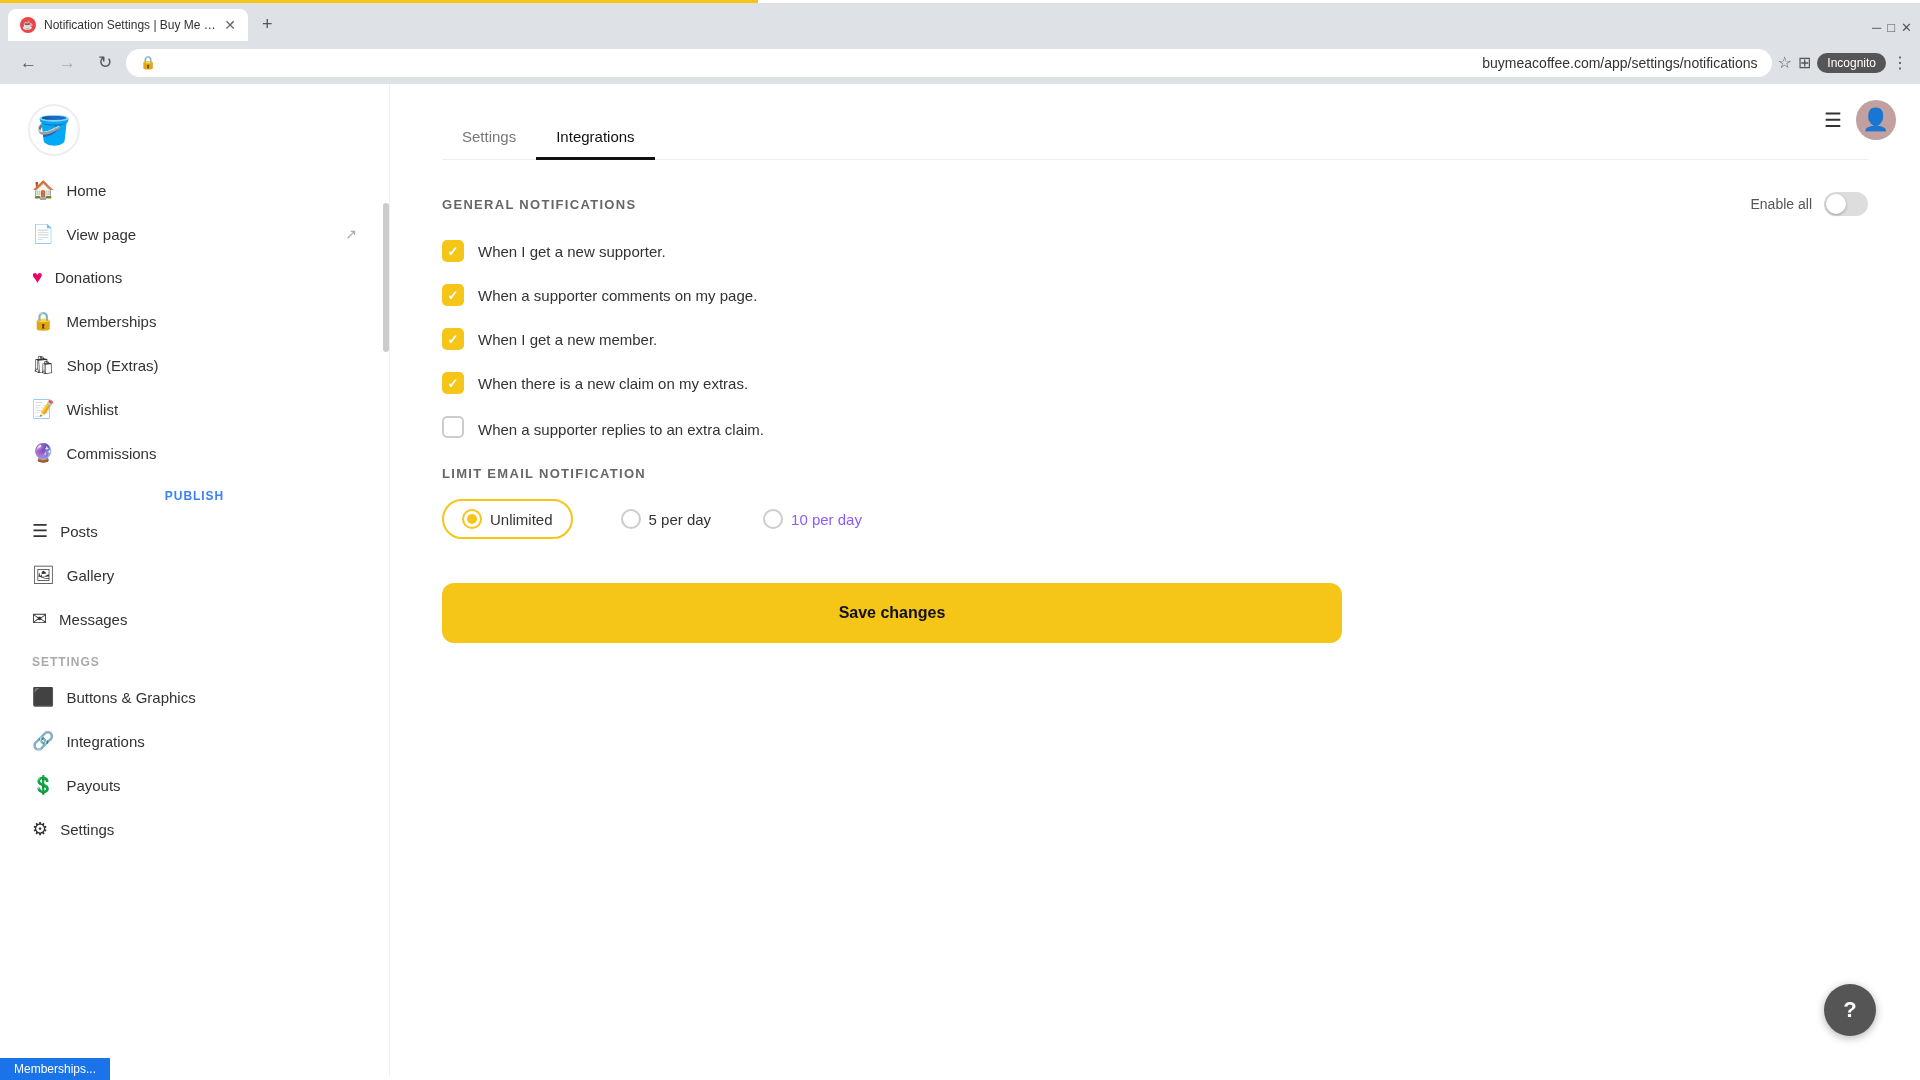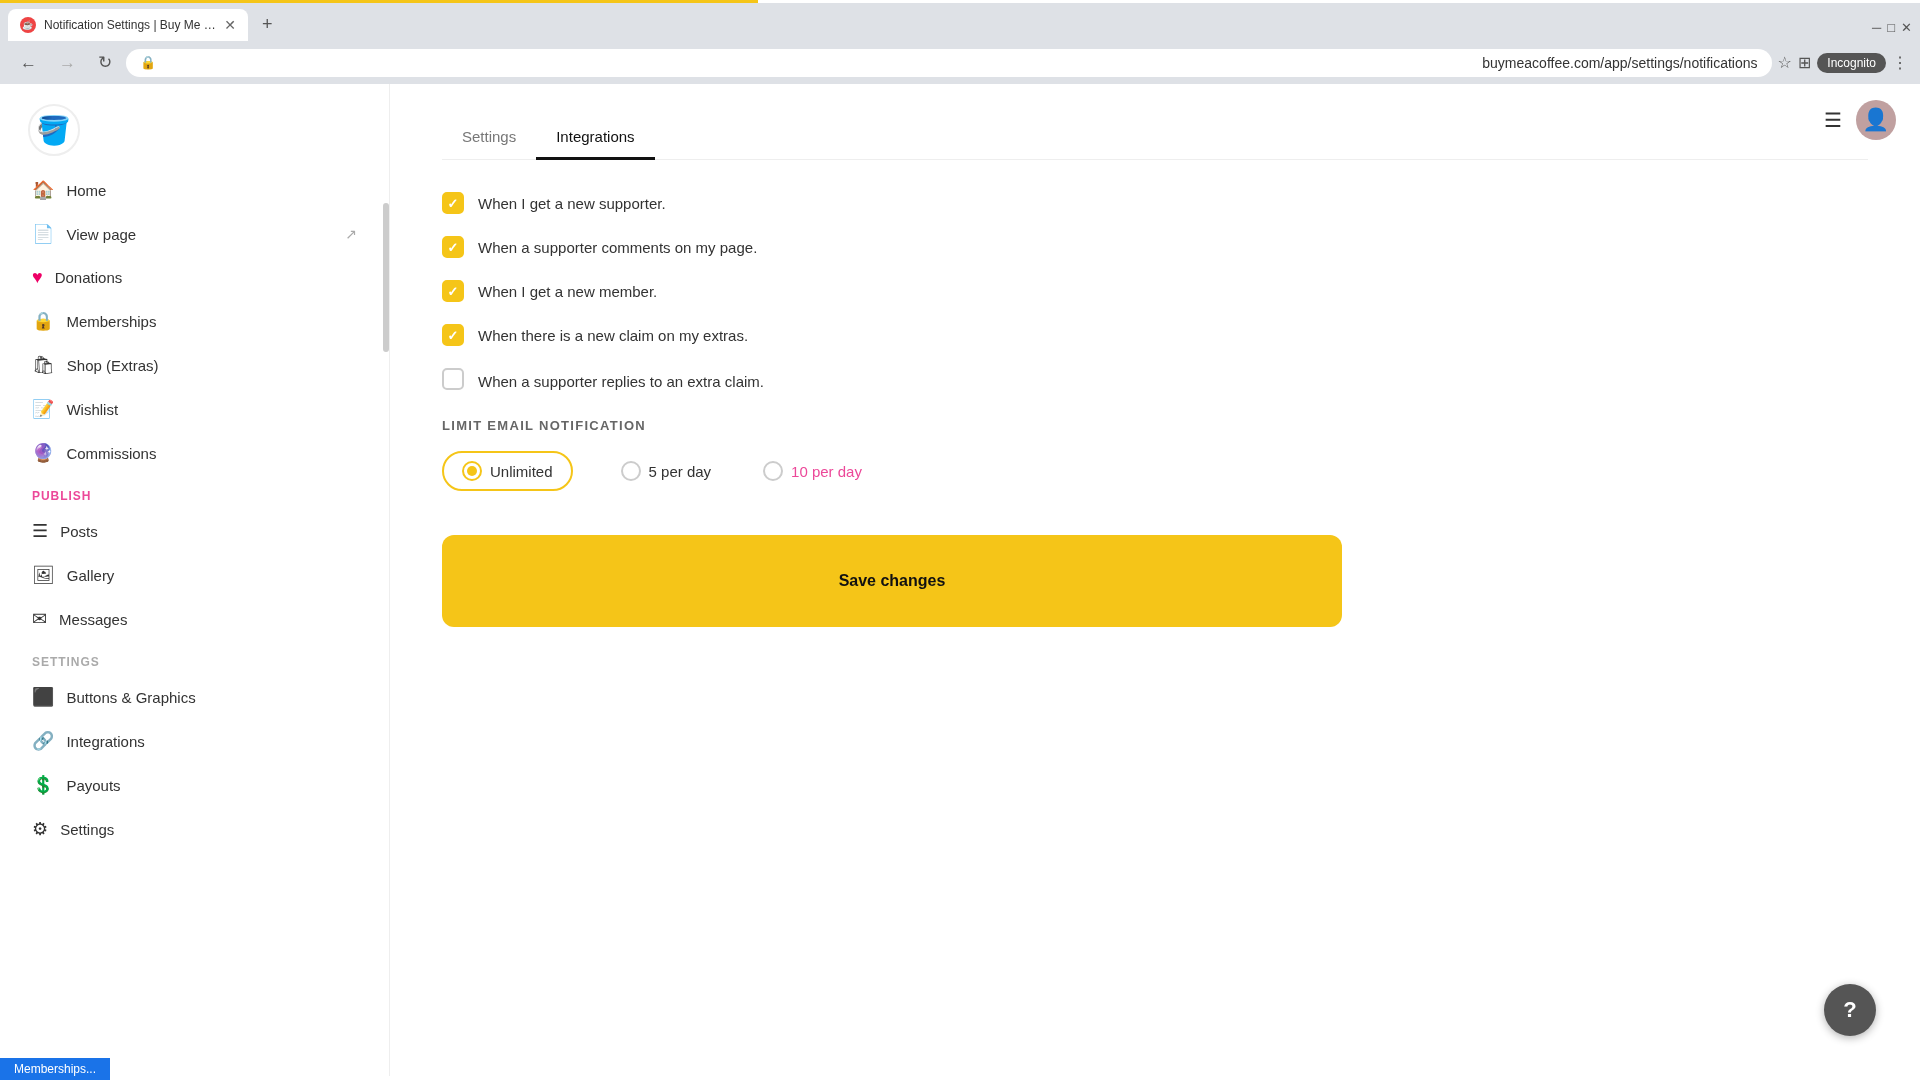--- a/index.html
+++ b/index.html
@@ -78,21 +78,21 @@
       </div>
       <div style="display:flex;align-items:center;gap:12px;padding:11px 16px;border-radius:8px;cursor:pointer;color:#333;font-size:15px;">
         <span style="font-size:18px;">📝</span>
         <span>Wishlist</span>
       </div>
       <div style="display:flex;align-items:center;gap:12px;padding:11px 16px;border-radius:8px;cursor:pointer;color:#333;font-size:15px;">
         <span style="font-size:18px;">🔮</span>
         <span>Commissions</span>
       </div>
 
-      <div style="padding:14px 16px 6px;font-size:12px;font-weight:700;color:#ec4899;letter-spacing:0.08em;">PUBLISH</div>
+      <div style="padding:14px 16px 6px;font-size:12px;font-weight:700;color:#3b82f6;letter-spacing:0.08em;text-align:center;">PUBLISH</div>
       <div style="display:flex;align-items:center;gap:12px;padding:11px 16px;border-radius:8px;cursor:pointer;color:#333;font-size:15px;">
         <span style="font-size:18px;">☰</span>
         <span>Posts</span>
       </div>
       <div style="display:flex;align-items:center;gap:12px;padding:11px 16px;border-radius:8px;cursor:pointer;color:#333;font-size:15px;">
         <span style="font-size:18px;">🖼</span>
         <span>Gallery</span>
       </div>
       <div style="display:flex;align-items:center;gap:12px;padding:11px 16px;border-radius:8px;cursor:pointer;color:#333;font-size:15px;">
         <span style="font-size:18px;">✉</span>
@@ -135,20 +135,29 @@
     <div style="display:flex;gap:0;border-bottom:1px solid #eee;margin-bottom:32px;margin-top:4px;">
       <div style="padding:12px 20px;font-size:15px;cursor:pointer;color:#777;border-bottom:3px solid transparent;margin-bottom:-1px;">
         <span>Settings</span>
       </div>
       <div style="padding:12px 20px;font-size:15px;cursor:pointer;color:#111;border-bottom:3px solid #111;margin-bottom:-1px;font-weight:500;">
         <span>Integrations</span>
       </div>
     </div>
 
     <div>
+      <div style="display:flex;justify-content:space-between;align-items:center;">
+        <h3 style="font-size:13px;font-weight:700;letter-spacing:0.1em;text-transform:uppercase;color:#666;">GENERAL NOTIFICATIONS</h3>
+        <div style="display:flex;align-items:center;gap:12px;">
+          <span style="font-size:14px;color:#555;">Enable all</span>
+          <div style="width:44px;height:24px;background:#ddd;border-radius:12px;position:relative;cursor:pointer;">
+            <div style="width:20px;height:20px;background:#fff;border-radius:50%;position:absolute;top:2px;left:2px;box-shadow:0 1px 3px rgba(0,0,0,0.3);"></div>
+          </div>
+        </div>
+      </div>
 
       <div style="display:flex;flex-direction:column;gap:22px;margin-top:24px;">
 
         <div style="display:flex;align-items:center;gap:14px;">
           <div style="width:22px;height:22px;border-radius:5px;background:#f5c518;border:2px solid #f5c518;display:flex;align-items:center;justify-content:center;cursor:pointer;flex-shrink:0;">
             <span style="color:#fff;font-size:13px;font-weight:bold;">✓</span>
           </div>
           <span style="font-size:15px;color:#333;">When I get a new supporter.</span>
         </div>
 
@@ -196,27 +205,27 @@
 
         <div style="display:flex;align-items:center;gap:8px;cursor:pointer;padding:8px 4px;">
           <div style="width:20px;height:20px;border-radius:50%;border:2px solid #ccc;display:flex;align-items:center;justify-content:center;background:#fff;">
           </div>
           <span style="font-size:15px;color:#333;">5 per day</span>
         </div>
 
         <div style="display:flex;align-items:center;gap:8px;cursor:pointer;padding:8px 4px;">
           <div style="width:20px;height:20px;border-radius:50%;border:2px solid #ccc;display:flex;align-items:center;justify-content:center;background:#fff;">
           </div>
-          <span style="font-size:15px;color:#ec4899;">10 per day</span>
-        </div>
-
-      </div>
-    </div>
-
-    <button style="width:100%;padding:37px;background:#f5c518;border:none;border-radius:12px;font-size:16px;font-weight:700;color:#111;cursor:pointer;margin-top:44px;max-width:900px;display:block;">Save changes</button>
+          <span style="font-size:15px;color:#8b5cf6;">10 per day</span>
+        </div>
+
+      </div>
+    </div>
+
+    <button style="width:100%;padding:21px;background:#f5c518;border:none;border-radius:12px;font-size:16px;font-weight:700;color:#111;cursor:pointer;margin-top:44px;max-width:900px;display:block;">Save changes</button>
 
   </div>
 </div>
 
 <div style="position:fixed;bottom:44px;right:44px;width:52px;height:52px;background:#555;border-radius:50%;display:flex;align-items:center;justify-content:center;color:#fff;font-size:22px;cursor:pointer;box-shadow:0 2px 8px rgba(0,0,0,0.3);">
   <span style="font-weight:bold;">?</span>
 </div>
 
 <div style="position:fixed;bottom:0;left:0;background:#1a73e8;color:#fff;font-size:12px;padding:4px 14px;z-index:1000;">
   <span>Memberships...</span>

